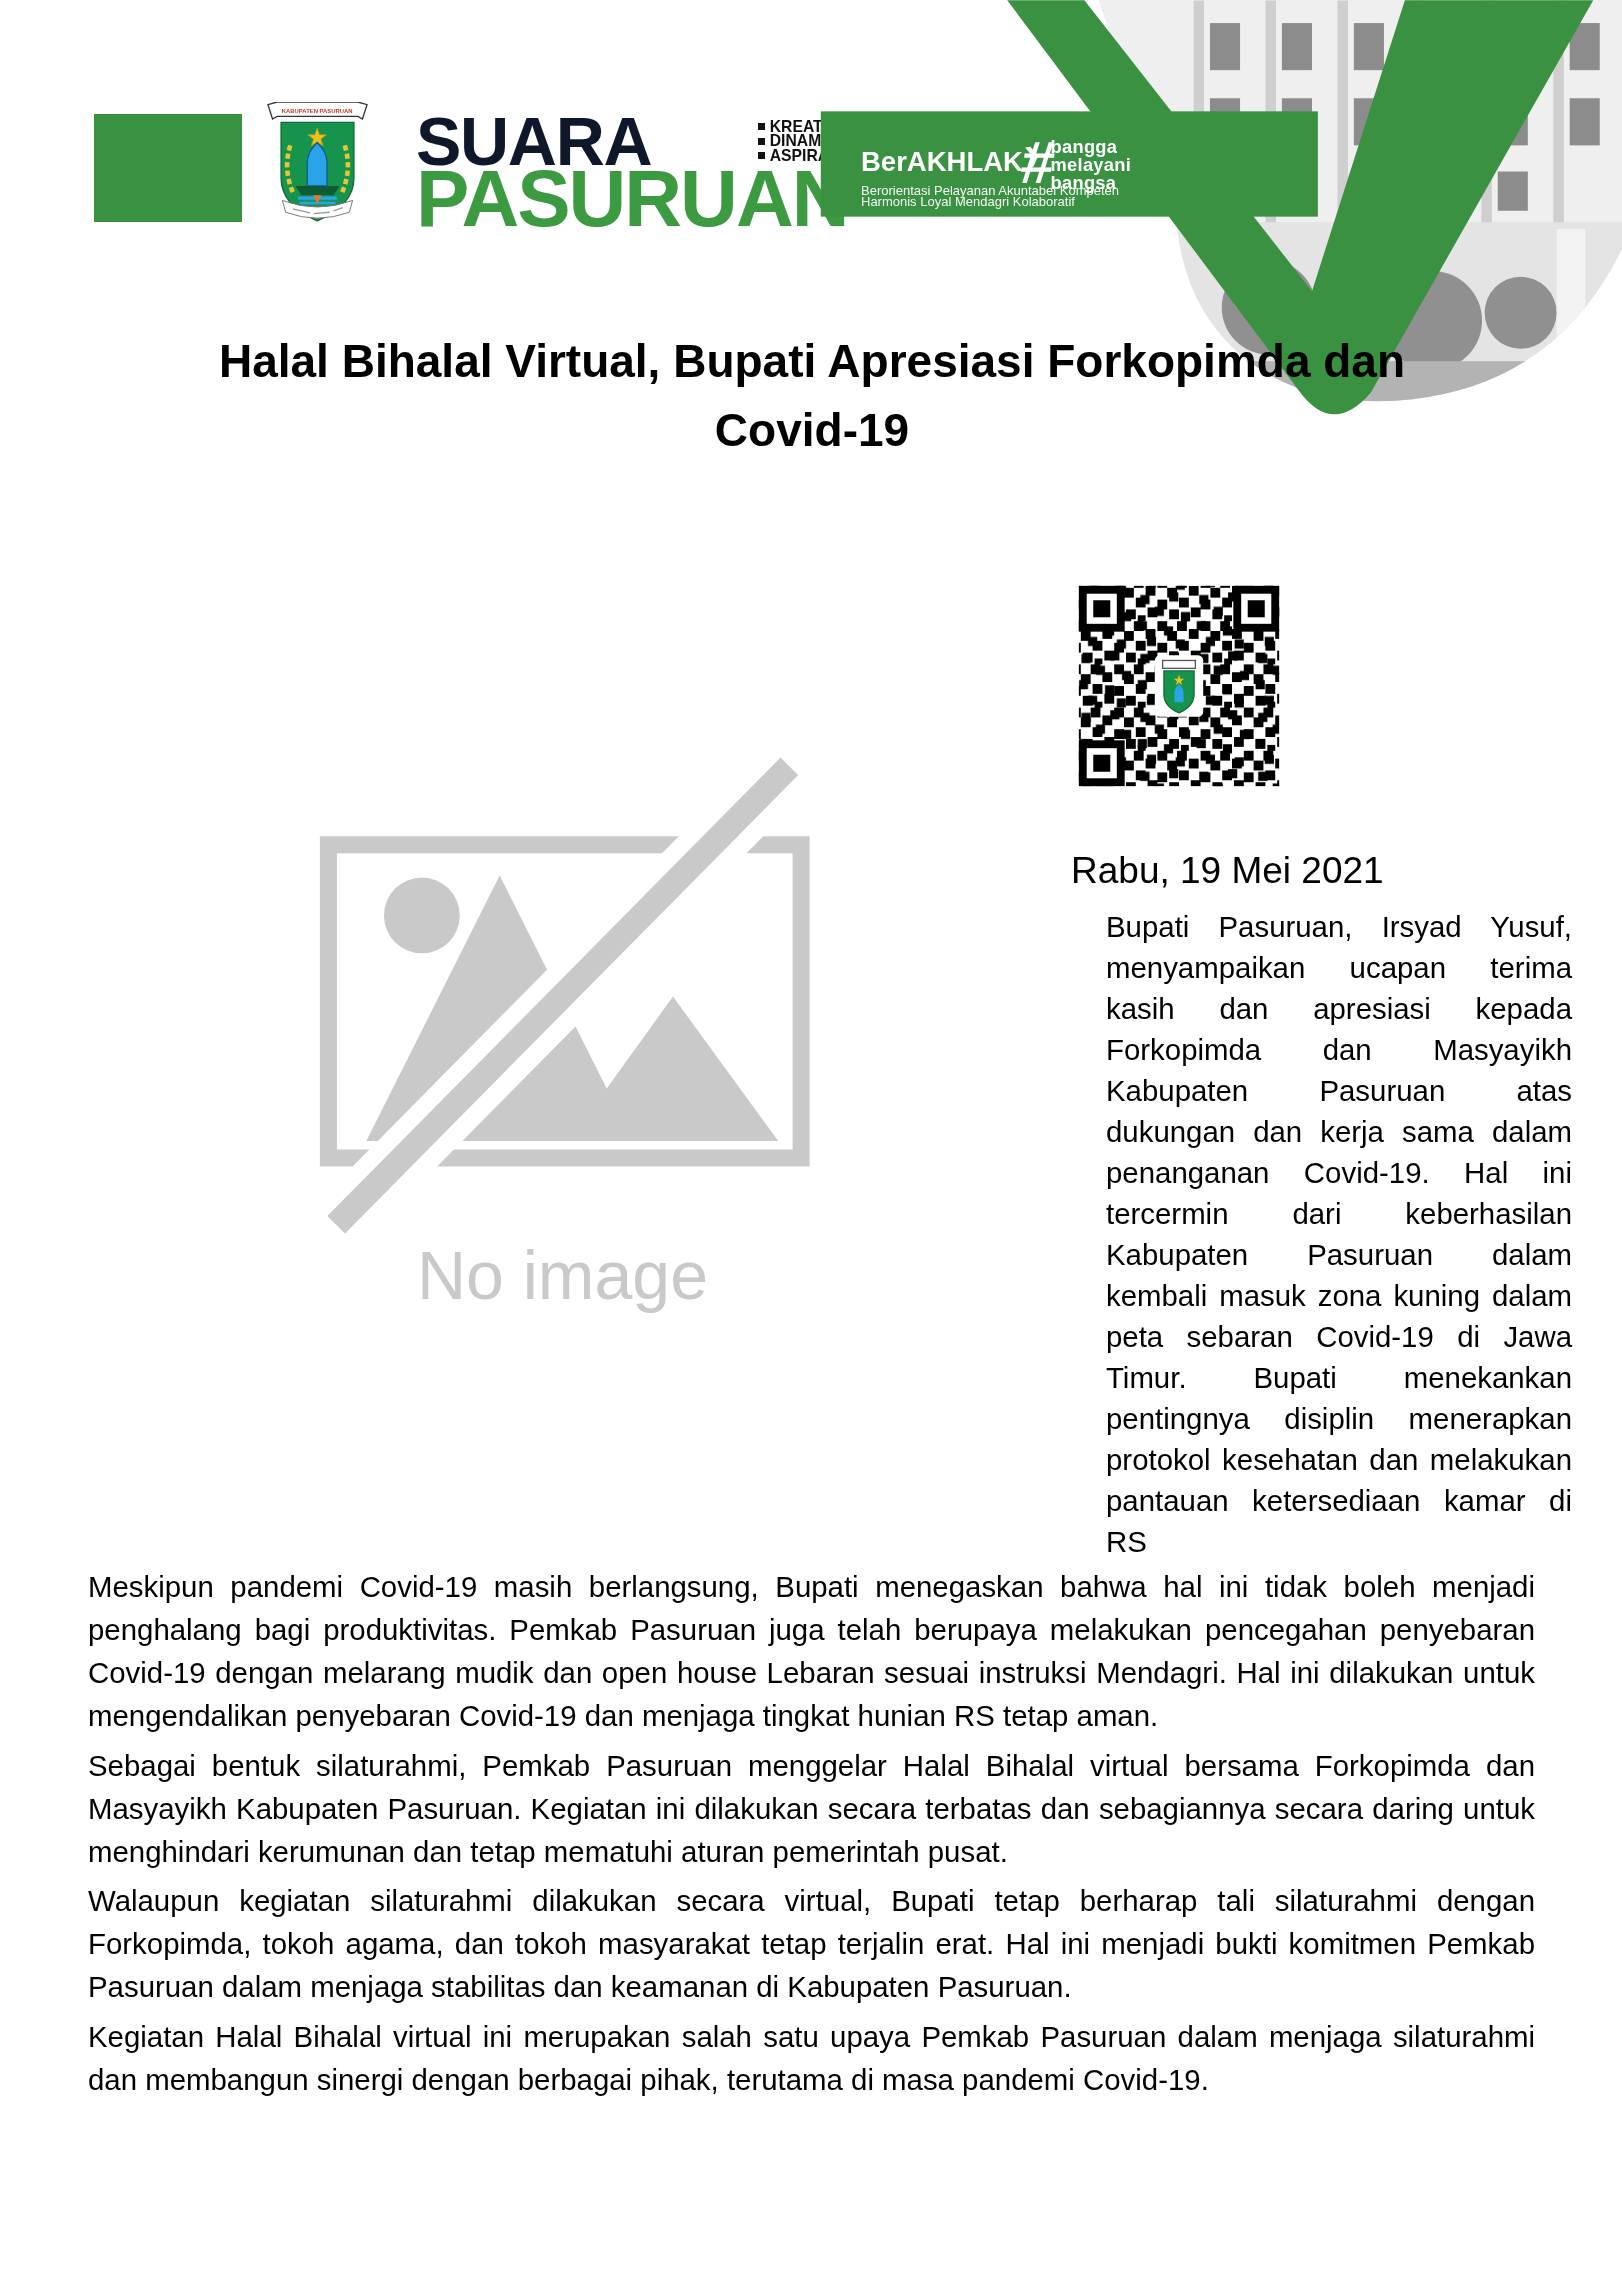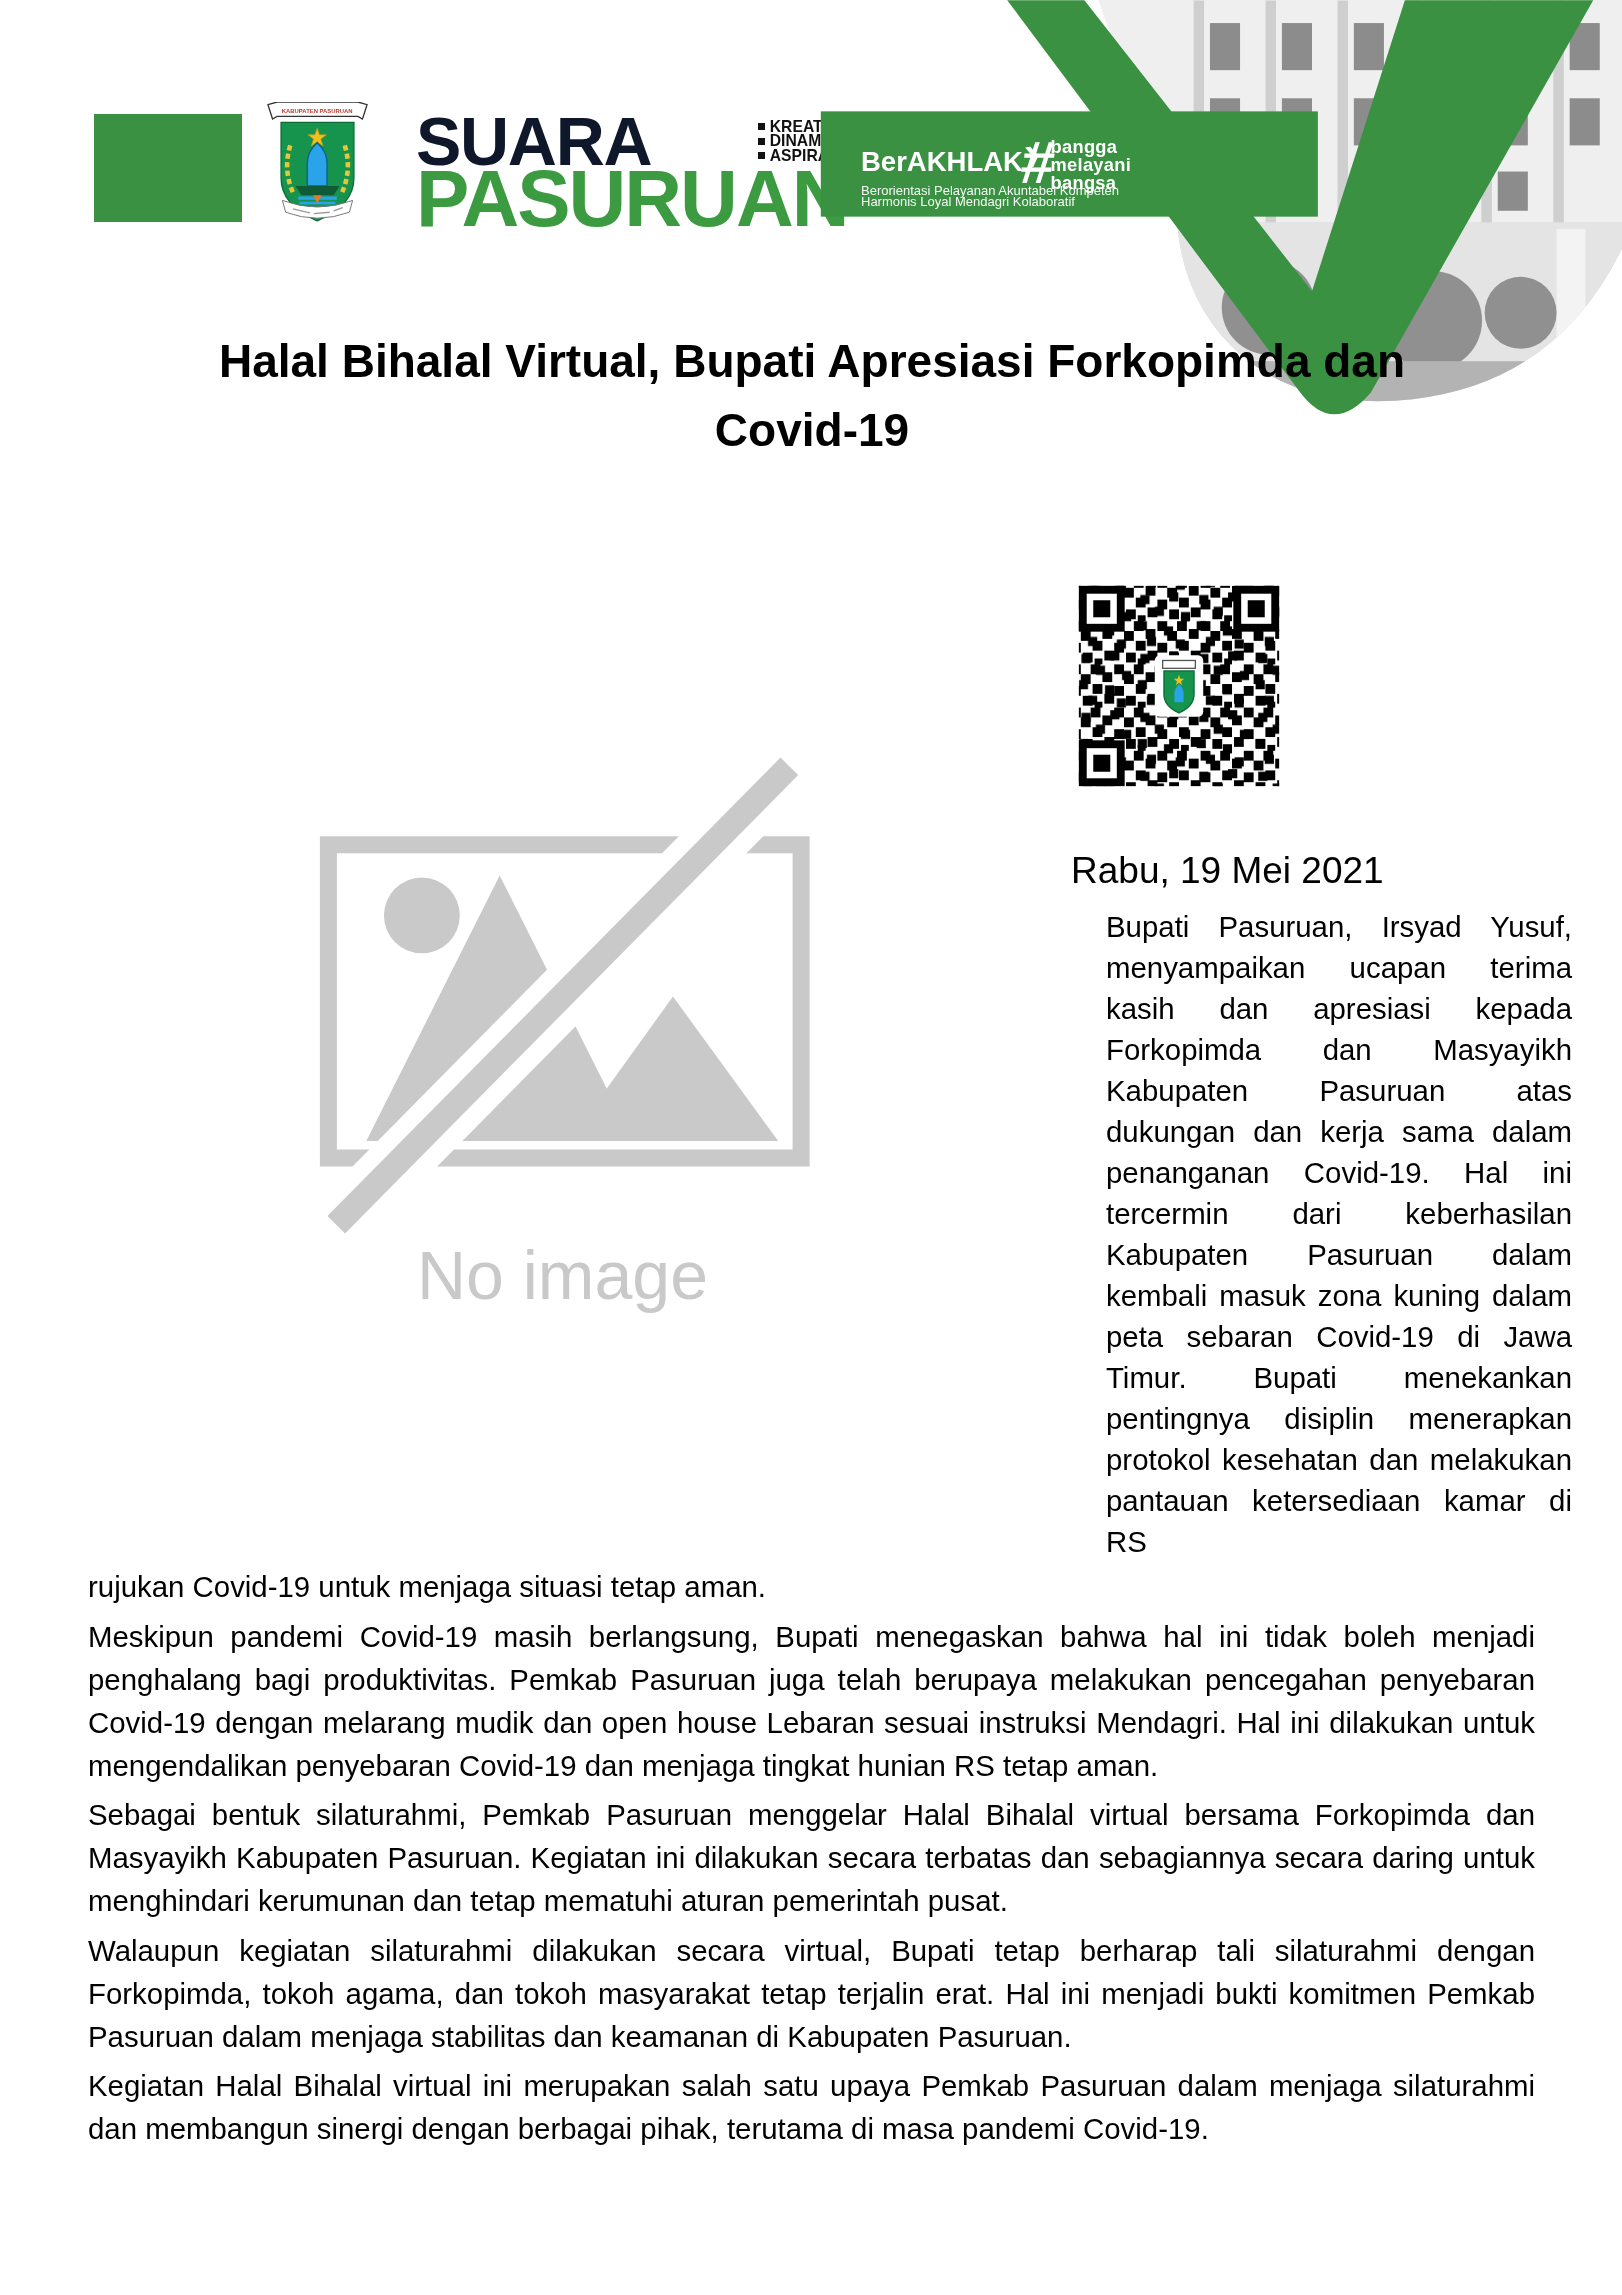--- a/index.html
+++ b/index.html
@@ -217,19 +217,18 @@
     <circle cx="165" cy="279" r="58" fill="#c9c9c9"></circle>
     <polygon points="80,624 284,218 488,624" fill="#c9c9c9"></polygon>
     <polygon points="390,624 549,403 710,624" fill="#c9c9c9"></polygon>
     <line x1="20" y1="768" x2="742" y2="37" stroke="#ffffff" stroke-width="92"></line>
     <line x1="34" y1="752" x2="727" y2="51" stroke="#c9c9c9" stroke-width="38"></line>
   </g>
   <text x="380" y="865" text-anchor="middle" font-size="104" fill="#c9c9c9">No image</text>
 </svg>
 
 <div class="abs" id="body-text">
-  <p>rujukan Covid-19 untuk menjaga situasi tetap aman.</p>
   <p>Meskipun pandemi Covid-19 masih berlangsung, Bupati menegaskan bahwa hal ini tidak boleh menjadi penghalang bagi produktivitas. Pemkab Pasuruan juga telah berupaya melakukan pencegahan penyebaran Covid-19 dengan melarang mudik dan open house Lebaran sesuai instruksi Mendagri. Hal ini dilakukan untuk mengendalikan penyebaran Covid-19 dan menjaga tingkat hunian RS tetap aman.</p>
   <p>Sebagai bentuk silaturahmi, Pemkab Pasuruan menggelar Halal Bihalal virtual bersama Forkopimda dan Masyayikh Kabupaten Pasuruan. Kegiatan ini dilakukan secara terbatas dan sebagiannya secara daring untuk menghindari kerumunan dan tetap mematuhi aturan pemerintah pusat.</p>
   <p>Walaupun kegiatan silaturahmi dilakukan secara virtual, Bupati tetap berharap tali silaturahmi dengan Forkopimda, tokoh agama, dan tokoh masyarakat tetap terjalin erat. Hal ini menjadi bukti komitmen Pemkab Pasuruan dalam menjaga stabilitas dan keamanan di Kabupaten Pasuruan.</p>
   <p>Kegiatan Halal Bihalal virtual ini merupakan salah satu upaya Pemkab Pasuruan dalam menjaga silaturahmi dan membangun sinergi dengan berbagai pihak, terutama di masa pandemi Covid-19.</p>
 </div>
 
 
 </body></html>

